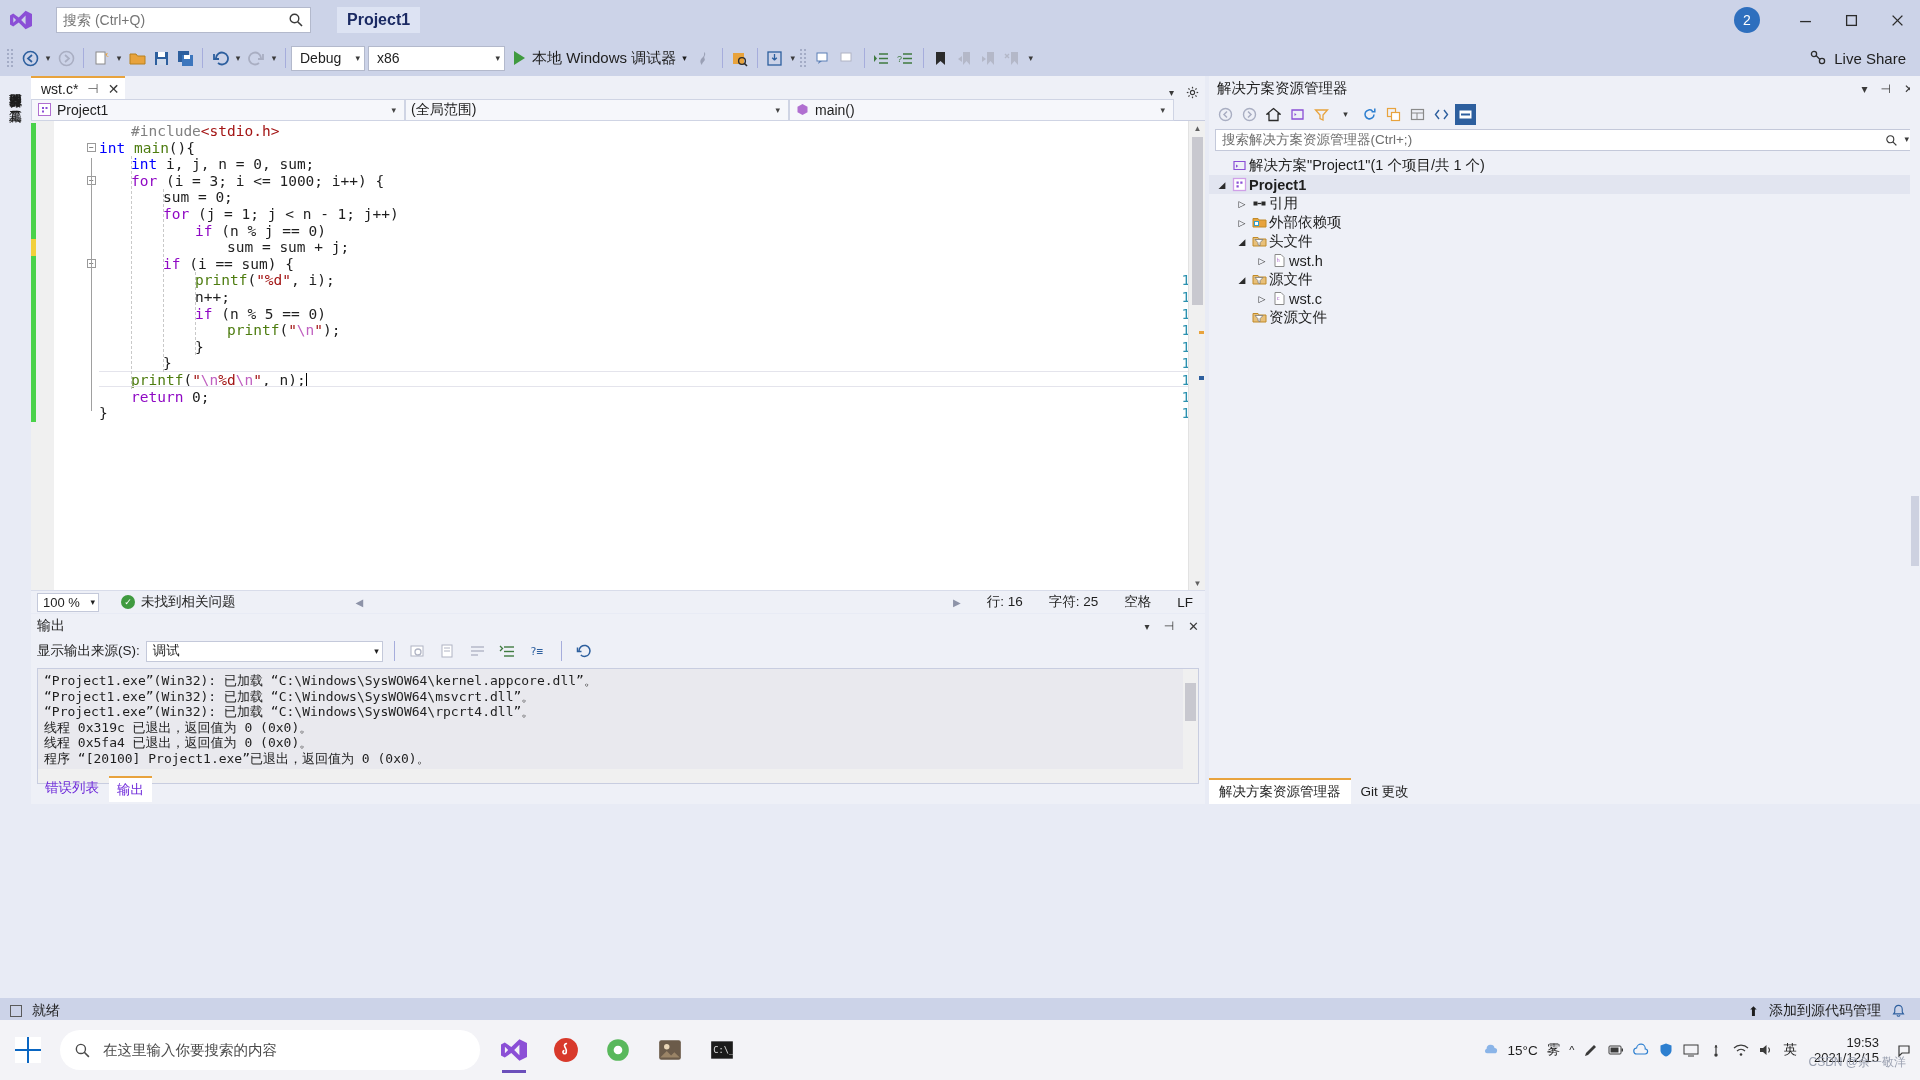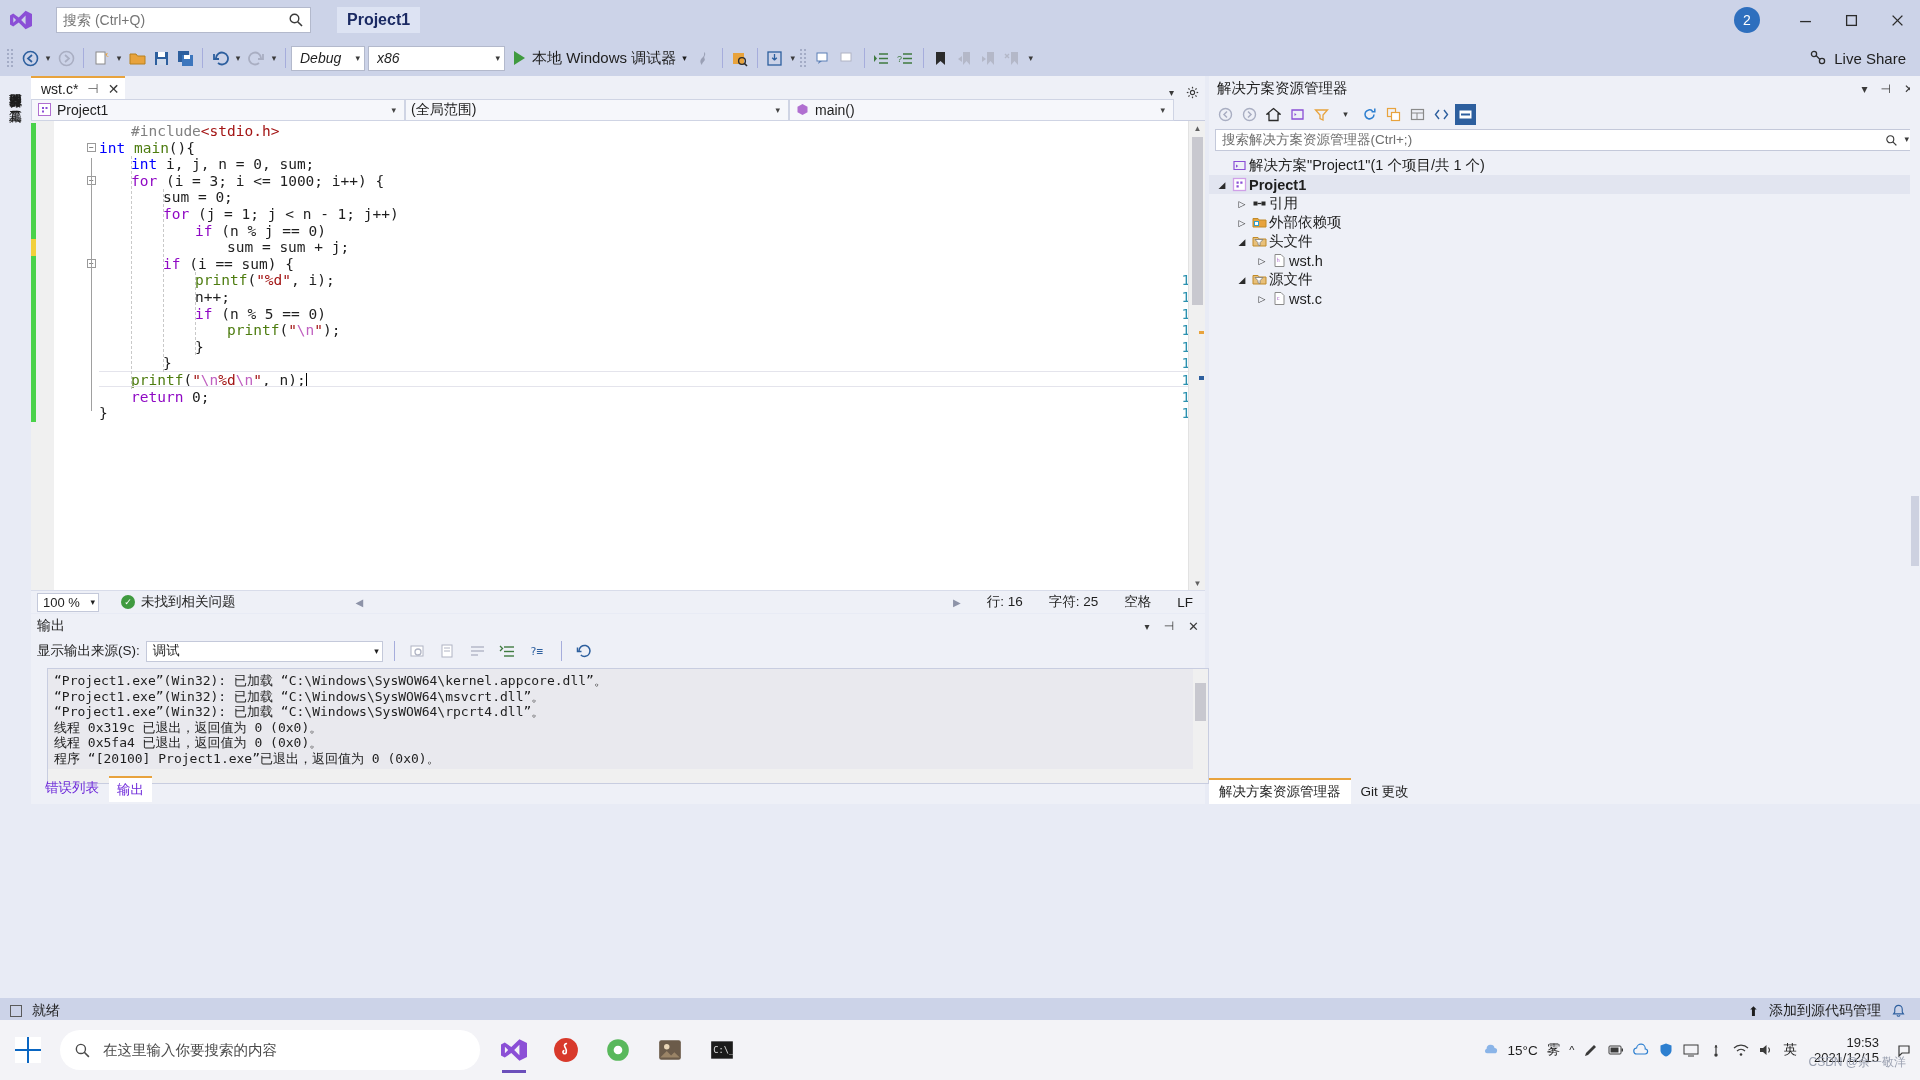--- a/index.html
+++ b/index.html
@@ -55,21 +55,21 @@
   .grip { width:8px; height:20px; background:
       radial-gradient(#9aa2bd 40%, transparent 41%) 0 0/4px 4px; opacity:.8; margin-right:4px;}
   .tb-ico { width:24px;height:26px;display:flex;align-items:center;justify-content:center; }
   .tb-ico svg { width:17px;height:17px; }
   .tb-caret { width:12px;height:26px;display:flex;align-items:center;justify-content:center;font-size:9px;color:#3a3a3a;}
   .tb-sep { width:1px;height:20px;background:#a6addc;margin:0 5px; }
   .combo {
     height:25px; background:#ffffff; border:1px solid #b3b9cc; display:flex;
     align-items:center; padding:0 4px 0 8px; font-size:14px; color:#1e1e1e; margin-right:3px;
   }
-  .combo .cv { flex:1; white-space:nowrap; overflow:hidden;font-style:italic; }
+  .combo .cv { flex:1; white-space:nowrap; overflow:hidden; }
   .combo .cc { font-size:9px; color:#3a3a3a; padding-left:6px; }
   .combo.debug { width:74px; }
   .combo.plat { width:137px; }
   .run-btn { display:flex;align-items:center;height:26px;padding:0 6px;font-size:15px;color:#1e1e1e; }
   .run-tri { width:0;height:0;border-left:11px solid #3f9a3f;border-top:7px solid transparent;border-bottom:7px solid transparent;margin-right:7px; }
   .live-share { margin-left:auto; display:flex; align-items:center; font-size:15px; color:#1e1e1e; padding-right:14px; }
   .ls-ico { width:18px;height:18px;margin-right:7px; }
 
   
   .vtabs { position:absolute; left:0; top:76px; width:30px; height:760px; background:#e8ebf5; }
@@ -161,21 +161,21 @@
   .out-head { height:24px; display:flex; align-items:center; padding:0 6px; font-size:14px; color:#1e1e1e; }
   .out-head .oh-right { margin-left:auto; display:flex; align-items:center; gap:14px; color:#3a3a3a; }
   .out-toolbar {
     height:26px; display:flex; align-items:center; padding-left:6px; gap:6px;
     font-size:13.5px; color:#1e1e1e;
   }
   .out-combo { width:237px;height:21px;background:#fff;border:1px solid #c4c9da;display:flex;
                align-items:center;padding:0 3px 0 6px;font-size:13.5px; }
   .out-combo .oc { margin-left:auto;font-size:9px; }
   .out-body {
-    position:absolute; left:16px; top:54px; width:1162px; height:116px; background:#e9e9ee;
+    position:absolute; left:6px; top:54px; width:1162px; height:116px; background:#e9e9ee;
     border:1px solid #c8cde0; overflow:hidden;
   }
   .out-lines {
     padding:4px 6px; font-family:"DejaVu Sans Mono", monospace; font-size:13px;
     line-height:15.5px; color:#1e1e1e; white-space:pre;
   }
   .out-vscroll { position:absolute; right:0; top:0; width:15px; height:116px; background:#f0f0f0; }
   .out-hscroll { position:absolute; left:0; bottom:0; height:14px; width:1162px; background:#f0f0f0; }
   .out-tabs { position:absolute; left:6px; bottom:2px; display:flex; gap:2px; }
   .out-tab { font-size:13.5px; padding:3px 8px; color:#6d28d9; }
@@ -785,20 +785,30 @@
         <div class="tr" style="padding-left: 46px;">
           <span class="tw" style="font-size: 9px;">▷</span>
           <span class="ti">
             <svg viewBox="0 0 15 15">
               <path d="M3 1.5h6l3 3v9H3z" fill="#fff" stroke="#8a8a8a"></path>
               <text x="4.4" y="8.6" font-size="5.5" fill="#b06fd0" font-family="monospace">c</text>
             </svg>
           </span>
           <span>wst.c</span>
         </div>
+        <div class="tr" style="padding-left: 26px;">
+          <span class="tw" style="font-size: 9px;"></span>
+          <span class="ti">
+            <svg viewBox="0 0 15 15">
+              <path d="M1 3.5h5l1.2 1.5H14v7H1z" fill="#e8c07a" stroke="#c08a28"></path>
+              <path d="M3 5.5h8l-3 3.2v3l-2-1v-2z" fill="#fff" stroke="#7a7a7a" stroke-width=".8"></path>
+            </svg>
+          </span>
+          <span>资源文件</span>
+        </div>
       </div>
 
     <div class="se-bottom">
       <div class="se-btab sel">解决方案资源管理器</div>
       <div class="se-btab">Git 更改</div>
     </div>
   </div>
 
   <div class="edge-scroll">
     <div class="edge-thumb"></div>

